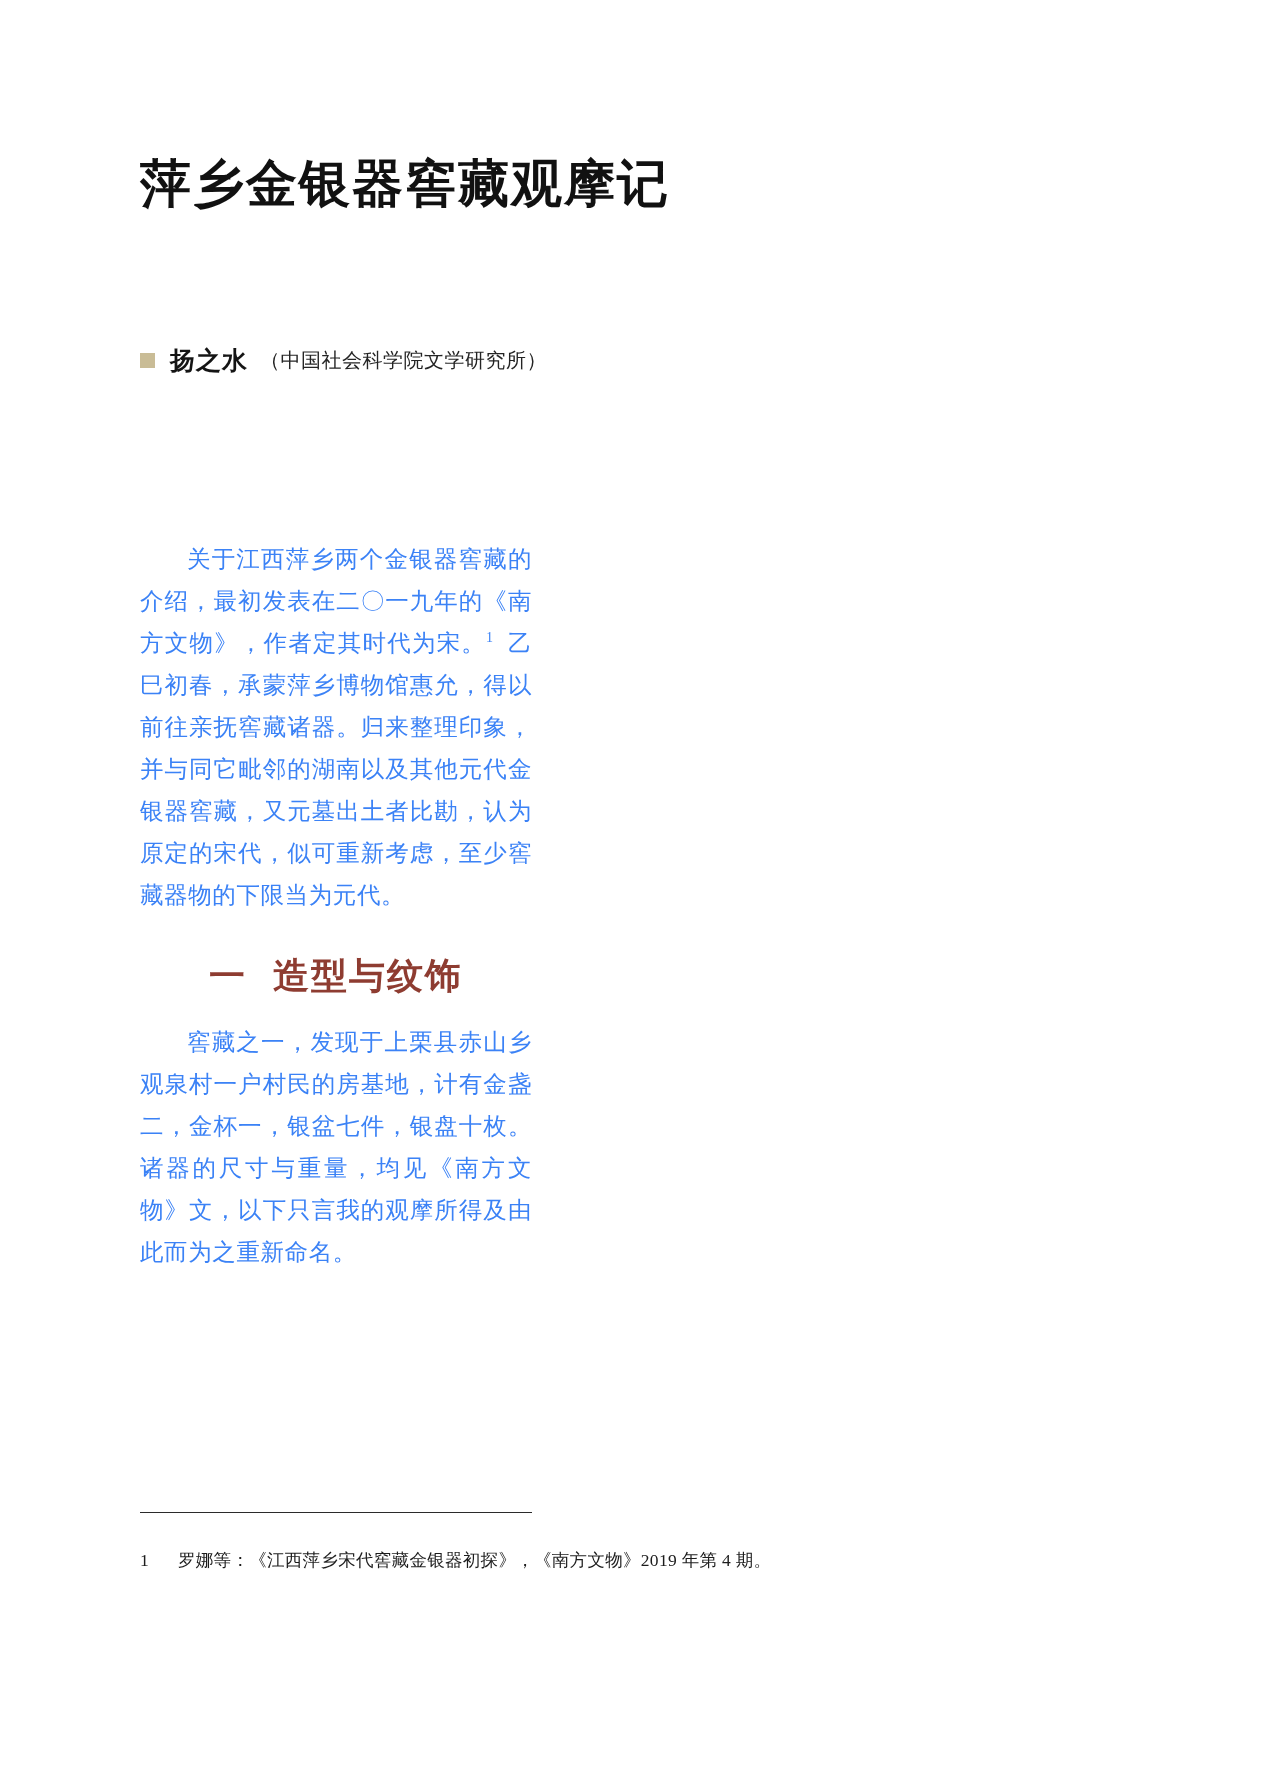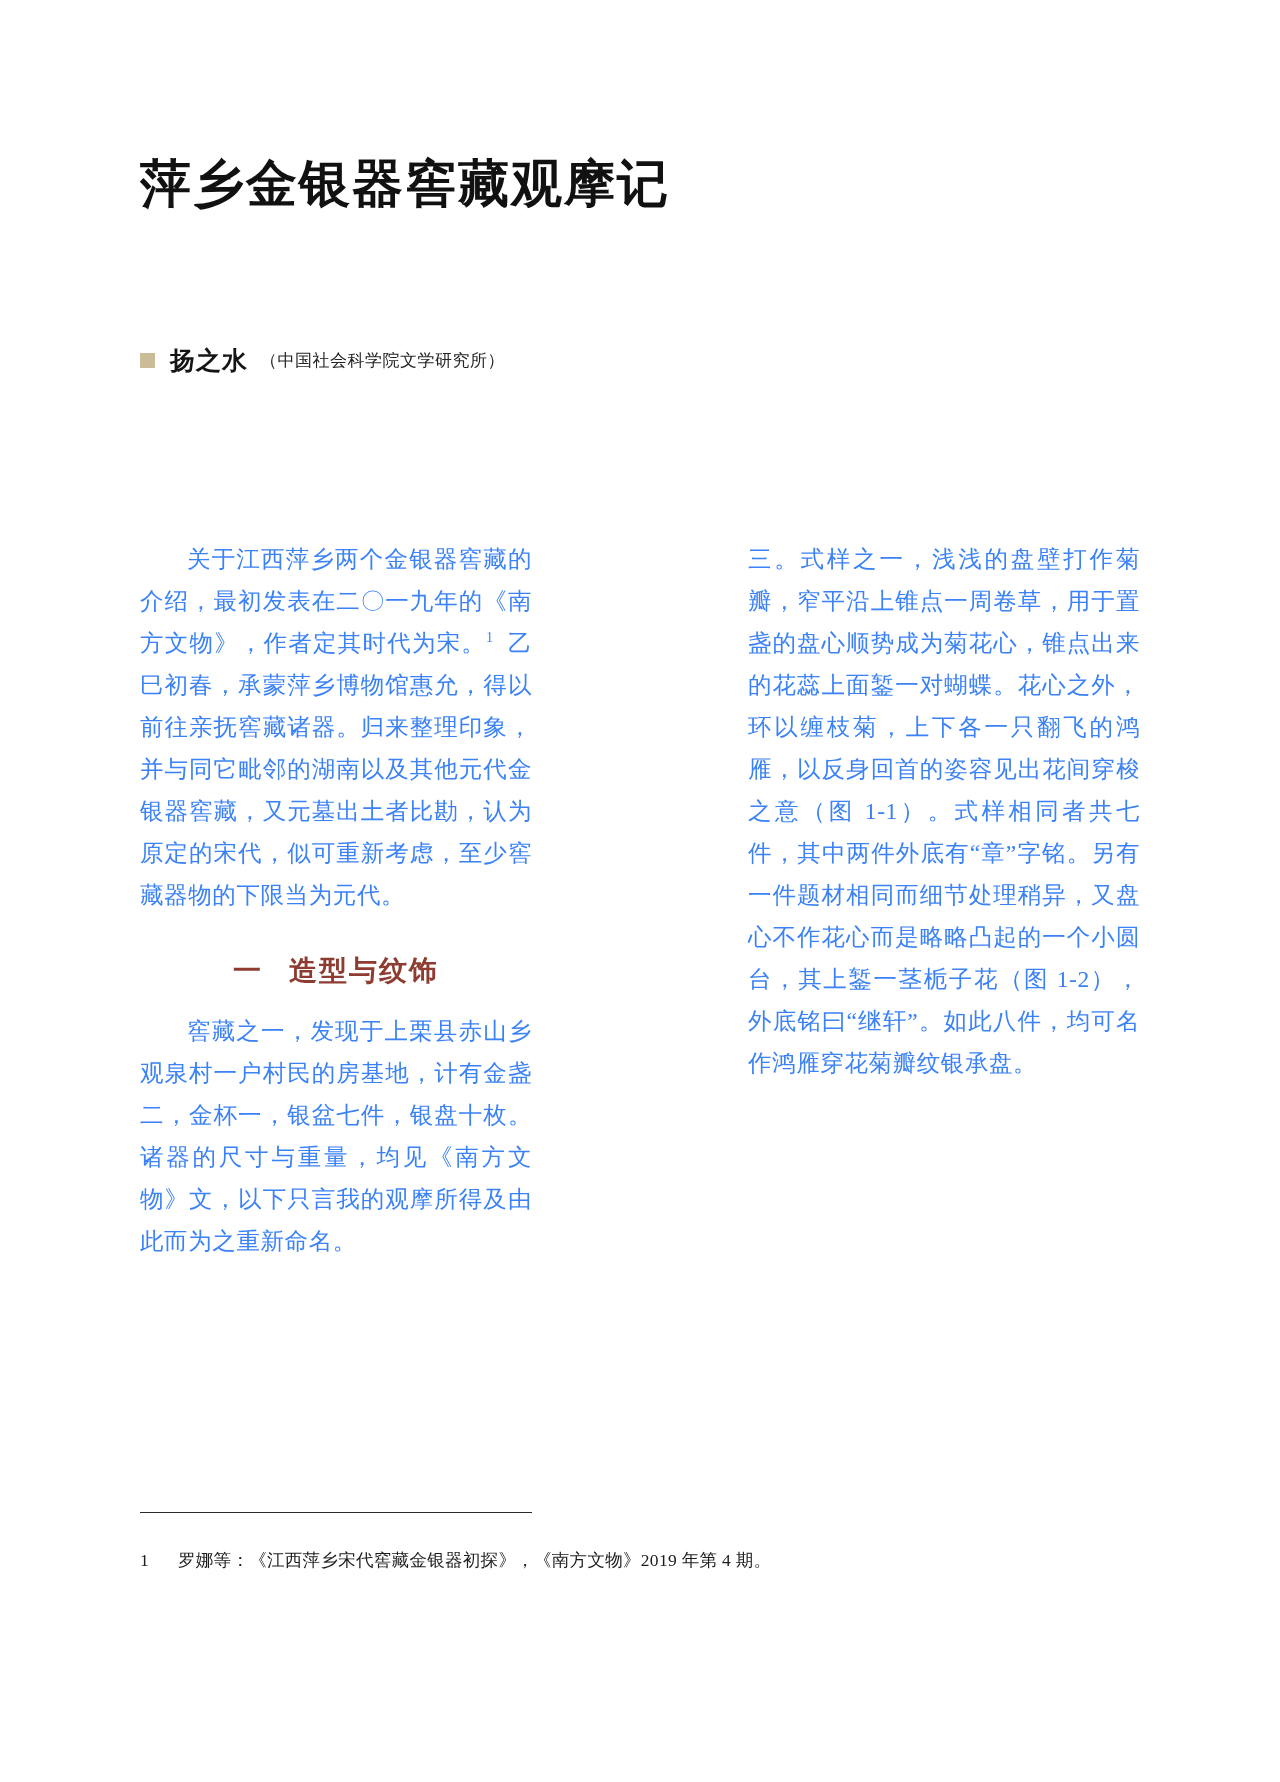--- a/index.html
+++ b/index.html
@@ -59,21 +59,21 @@
 
   .author-name {
     font-family: "DejaVu Serif", "Liberation Serif", serif;
     font-size: 25px;
     font-weight: 700;
     color: #141414;
     letter-spacing: 1px;
   }
 
   .author-affiliation {
-    font-size: 17px;
+    font-size: 20px;
     font-weight: 400;
     color: #242424;
     margin-left: 12px;
     letter-spacing: 0.5px;
   }
 
   
   .columns {
     position: absolute;
     left: 140px;
@@ -109,21 +109,21 @@
     vertical-align: super;
     line-height: 0;
     font-family: "Liberation Serif", serif;
   }
 
   
   .section-heading {
     margin: 36px 0 20px 0;
     text-align: center;
     font-family: "DejaVu Serif", "Liberation Serif", serif;
-    font-size: 28px;
+    font-size: 36px;
     font-weight: 700;
     color: #8e3c31;
     letter-spacing: 2px;
     white-space: nowrap;
   }
 
   .section-heading .sec-num {
     margin-right: 26px;
   }
 
@@ -185,21 +185,20 @@
 
       <h2 class="section-heading"><span class="sec-num">一</span><span>造型与纹饰</span></h2>
 
       <p class="body-p">窖藏之一，发现于上栗县赤山乡观泉村一户村民的房基地，计有金盏二，金杯一，银盆七件，银盘十枚。诸器的尺寸与重量，均见《南方文物》文，以下只言我的观摩所得及由此而为之重新命名。</p>
 
 
     </div>
 
     <div class="column">
 
-      <p class="body-p no-indent">三。式样之一，浅浅的盘壁打作菊瓣，窄平沿上锥点一周卷草，用于置盏的盘心顺势成为菊花心，锥点出来的花蕊上面錾一对蝴蝶。花心之外，环以缠枝菊，上下各一只翻飞的鸿雁，以反身回首的姿容见出花间穿梭之意（图 1-1）。式样相同者共七件，其中两件外底有“章”字铭。另有一件题材相同而细节处理稍异，又盘心不作花心而是略略凸起的一个小圆台，其上錾一茎栀子花（图 1-2），外底铭曰“继轩”。如此八件，均可名作鸿雁穿花菊瓣纹银承盘。</p>
 
 
     </div>
 
   </div>
 
   <div class="footnote-area">
     <div class="footnote-rule"></div>
     <div class="footnote-item">
       <span class="footnote-num">1</span>

